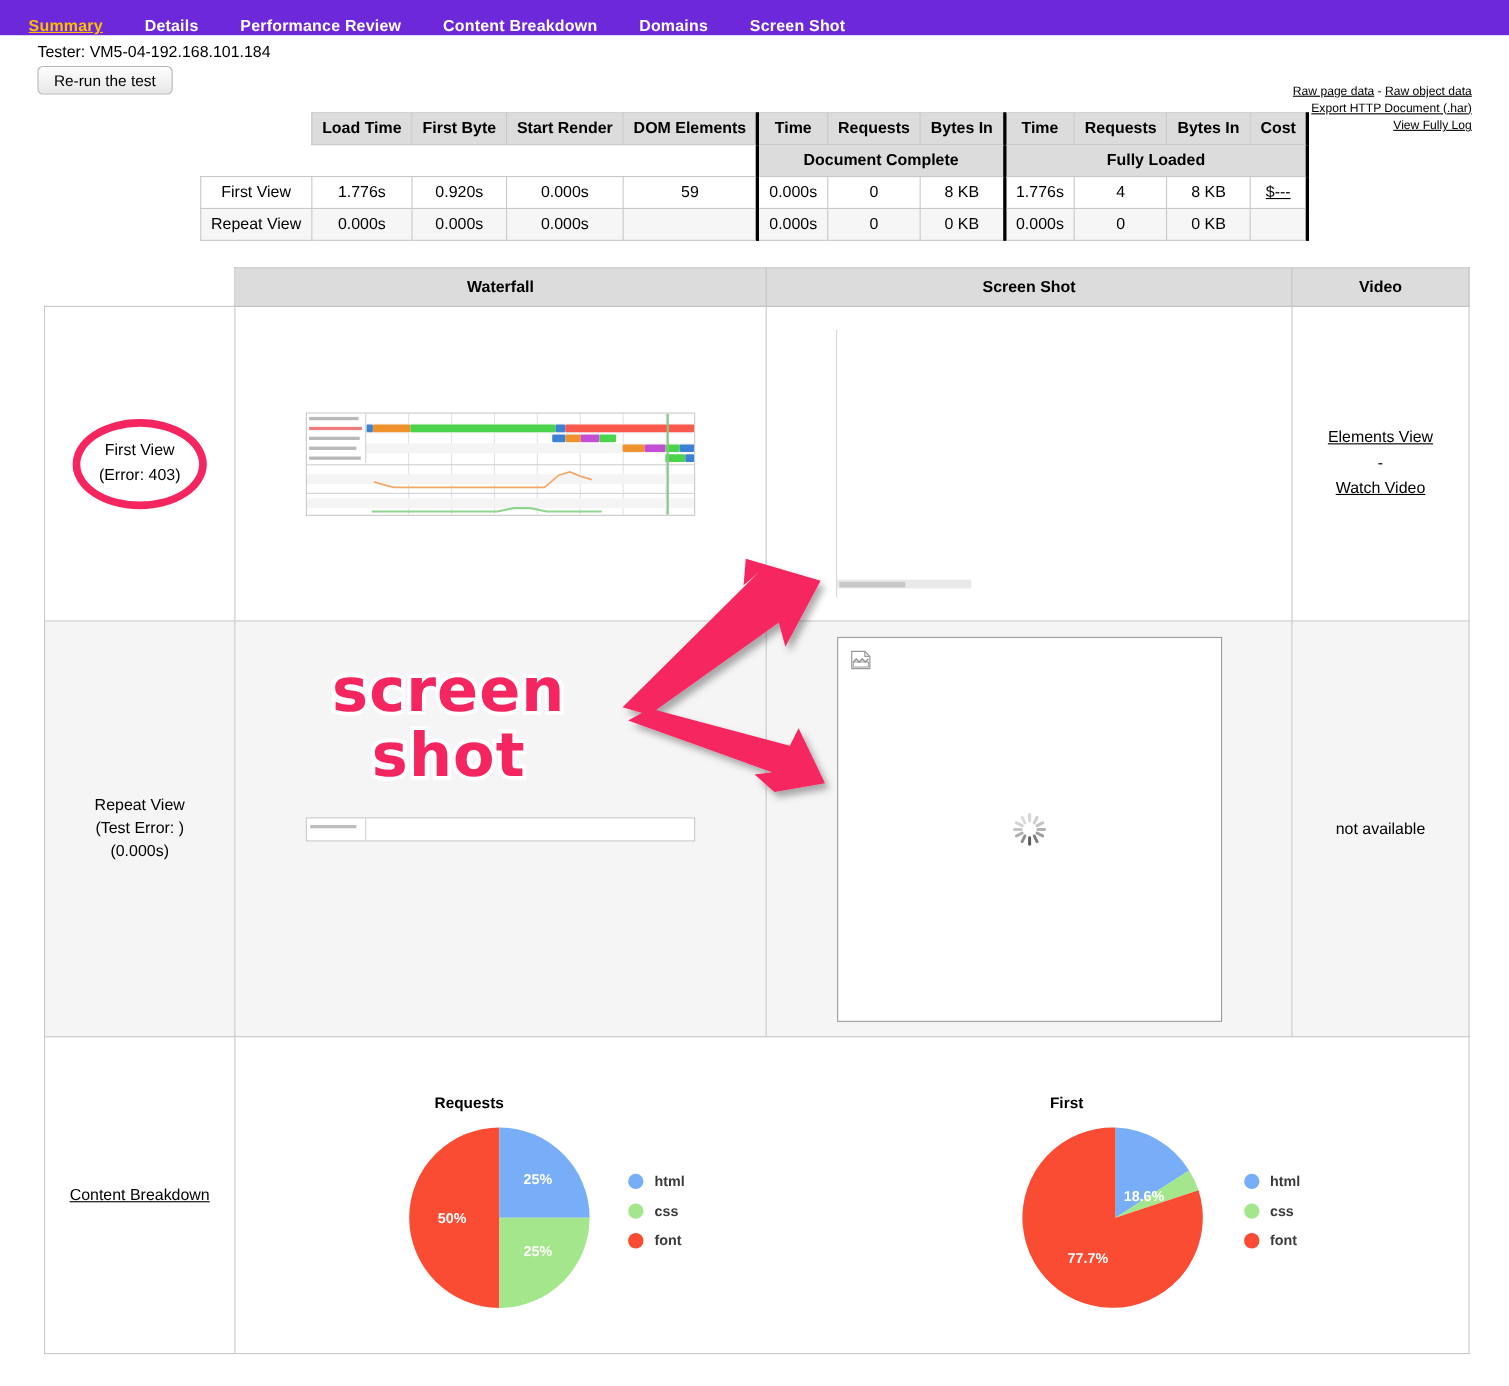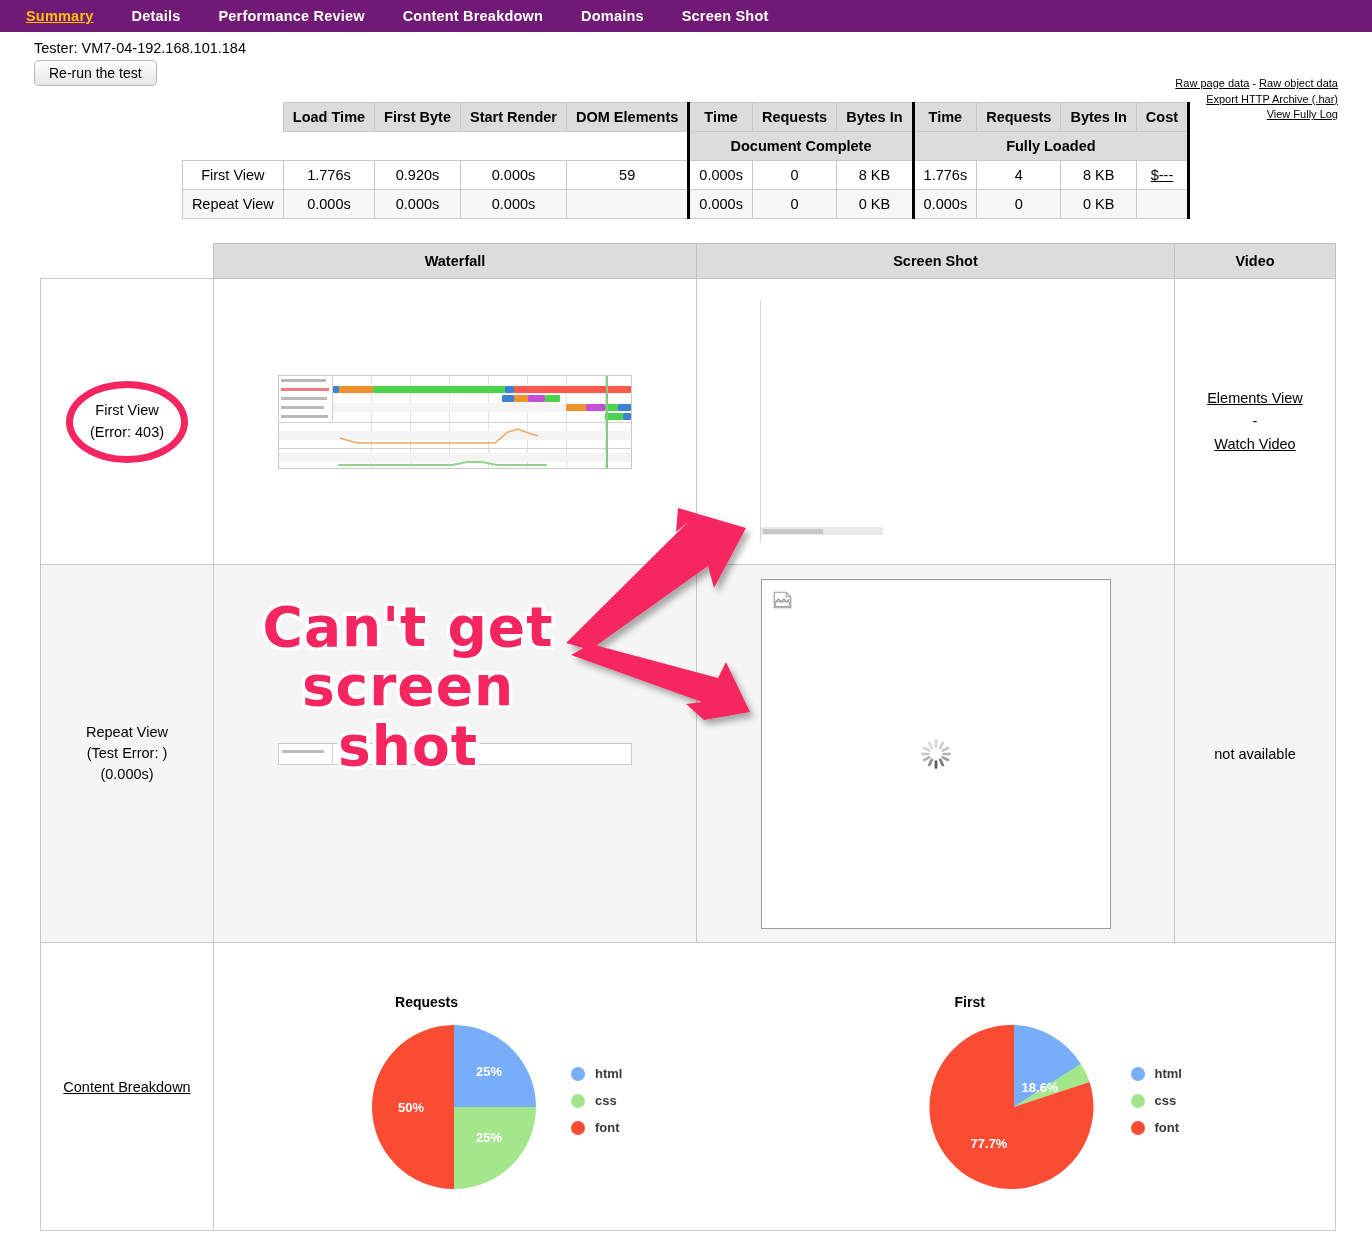--- a/index.html
+++ b/index.html
@@ -8,23 +8,23 @@
     background:#ffffff;
     font-family:"Liberation Sans", sans-serif;
     color:#000;
     overflow:hidden;
     position:relative;
   }
 
   
   .navbar{
     height:32px;
-    background:#701a75;
+    background:#6d28d9;
     display:flex;
-    align-items:center;
+    align-items:flex-end;
     padding-left:26px;
     box-sizing:border-box;
   }
   .navbar a{
     color:#ffffff;
     font-size:14.5px;
     font-weight:bold;
     text-decoration:none;
     margin-right:38px;
     letter-spacing:.2px;
@@ -265,28 +265,28 @@
 <div class="navbar">
   <a href="#" class="active">Summary</a>
   <a href="#">Details</a>
   <a href="#">Performance Review</a>
   <a href="#">Content Breakdown</a>
   <a href="#">Domains</a>
   <a href="#">Screen Shot</a>
 </div>
 
 <div class="header">
-  <div class="tester">Tester: VM7-04-192.168.101.184</div>
+  <div class="tester">Tester: VM5-04-192.168.101.184</div>
   <button class="rerun-btn">Re-run the test</button>
 
   <div class="header-links">
     <div>
       <a href="#">Raw page data</a><span class="sep"> - </span><a href="#">Raw object data</a>
     </div>
-    <div><a href="#">Export HTTP Archive (.har)</a></div>
+    <div><a href="#">Export HTTP Document (.har)</a></div>
     <div><a href="#">View Fully Log</a></div>
   </div>
 </div>
 
 <div class="metrics-wrap">
   <table class="metrics">
     <tbody>
         <tr>
       <th class="blank-corner"></th>
       <th>Load Time</th>
@@ -570,16 +570,15 @@
         <feDropShadow dx="4" dy="5" stdDeviation="3.2" flood-color="#000000" flood-opacity="0.32"></feDropShadow>
       </filter>
     </defs>
 
     <path d="M566,643 L690,520 L676,532 L678,508 L746,528 L714,588 L708,566 L590,650 Z" fill="#f52560" filter="url(#ashadow)"></path>
 
     <path d="M571,655 L702,702 L686,704 L704,720 L750,712 L726,662 L718,678 L591,644 Z" fill="#f52560" filter="url(#ashadow)"></path>
   </svg>
 
   <div class="anno-text">
-    <div>Can't get</div>
     <div>screen shot</div>
   </div>
 </div>
 
 </body></html>

